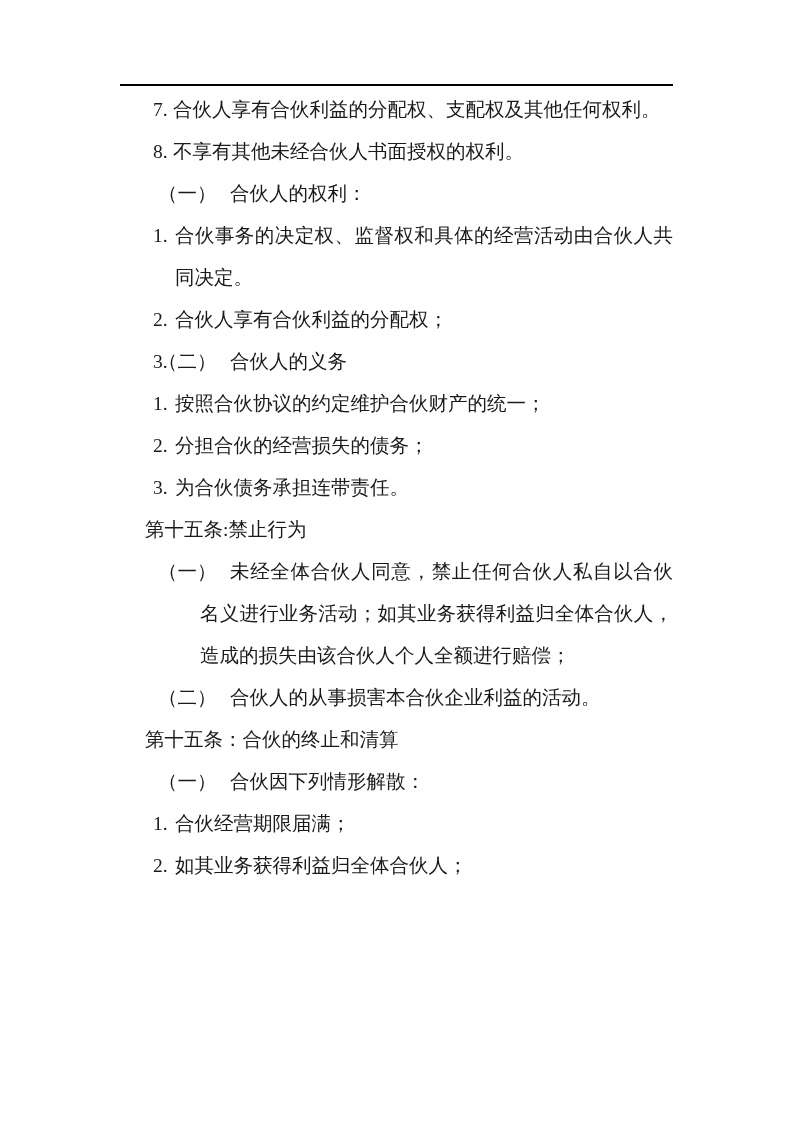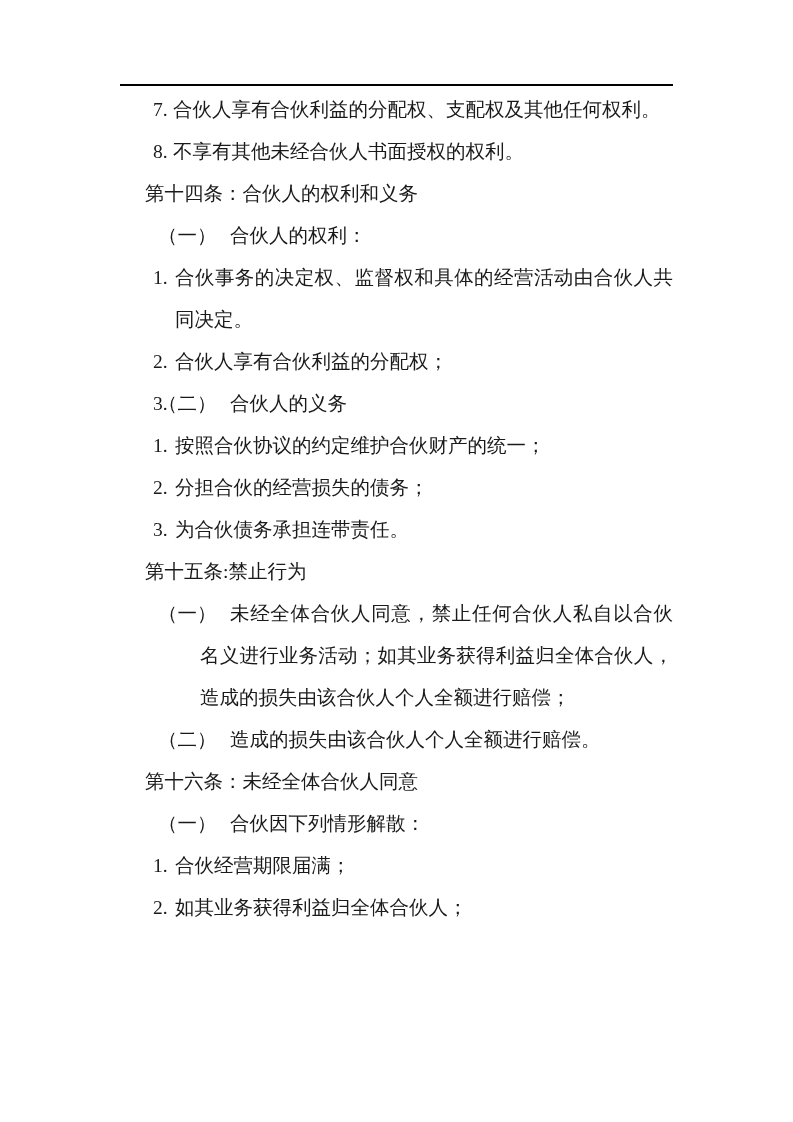--- a/index.html
+++ b/index.html
@@ -85,23 +85,20 @@
 
 <div class="page">
   <div class="header-rule"></div>
   <div class="content" id="content">
       <div class="para para--item-inline">
     <span class="para-label">7.</span><span class="para-text">合伙人享有合伙利益的分配权、支配权及其他任何权利。</span>
   </div>
       <div class="para para--item-inline">
     <span class="para-label">8.</span><span class="para-text">不享有其他未经合伙人书面授权的权利。</span>
   </div>
-      <div class="para para--article">
-    <span class="para-label"></span><span class="para-text">第十四条：合伙人的权利和义务</span>
-  </div>
       <div class="para para--paren">
     <span class="para-label">（一）</span><span class="para-text">合伙人的权利：</span>
   </div>
       <div class="para para--numbered">
     <span class="para-label">1.</span><span class="para-text">合伙事务的决定权、监督权和具体的经营活动由合伙人共同决定。</span>
   </div>
       <div class="para para--numbered">
     <span class="para-label">2.</span><span class="para-text">合伙人享有合伙利益的分配权；</span>
   </div>
       <div class="para para--numbered">
@@ -119,24 +116,24 @@
       <div class="para para--numbered">
     <span class="para-label">3.</span><span class="para-text">为合伙债务承担连带责任。</span>
   </div>
       <div class="para para--article">
     <span class="para-label"></span><span class="para-text">第十五条:禁止行为</span>
   </div>
       <div class="para para--paren">
     <span class="para-label">（一）</span><span class="para-text">未经全体合伙人同意，禁止任何合伙人私自以合伙名义进行业务活动；如其业务获得利益归全体合伙人，造成的损失由该合伙人个人全额进行赔偿；</span>
   </div>
       <div class="para para--paren">
-    <span class="para-label">（二）</span><span class="para-text">造成的损失由该合伙人个人全额进行赔偿。</span>
+    <span class="para-label">（二）</span><span class="para-text">合伙人的从事损害本合伙企业利益的活动。</span>
   </div>
       <div class="para para--article">
-    <span class="para-label"></span><span class="para-text">第十六条：未经全体合伙人同意</span>
+    <span class="para-label"></span><span class="para-text">第十五条：合伙的终止和清算</span>
   </div>
       <div class="para para--paren">
     <span class="para-label">（一）</span><span class="para-text">合伙因下列情形解散：</span>
   </div>
       <div class="para para--numbered">
     <span class="para-label">1.</span><span class="para-text">合伙经营期限届满；</span>
   </div>
       <div class="para para--numbered">
     <span class="para-label">2.</span><span class="para-text">如其业务获得利益归全体合伙人；</span>
   </div>

